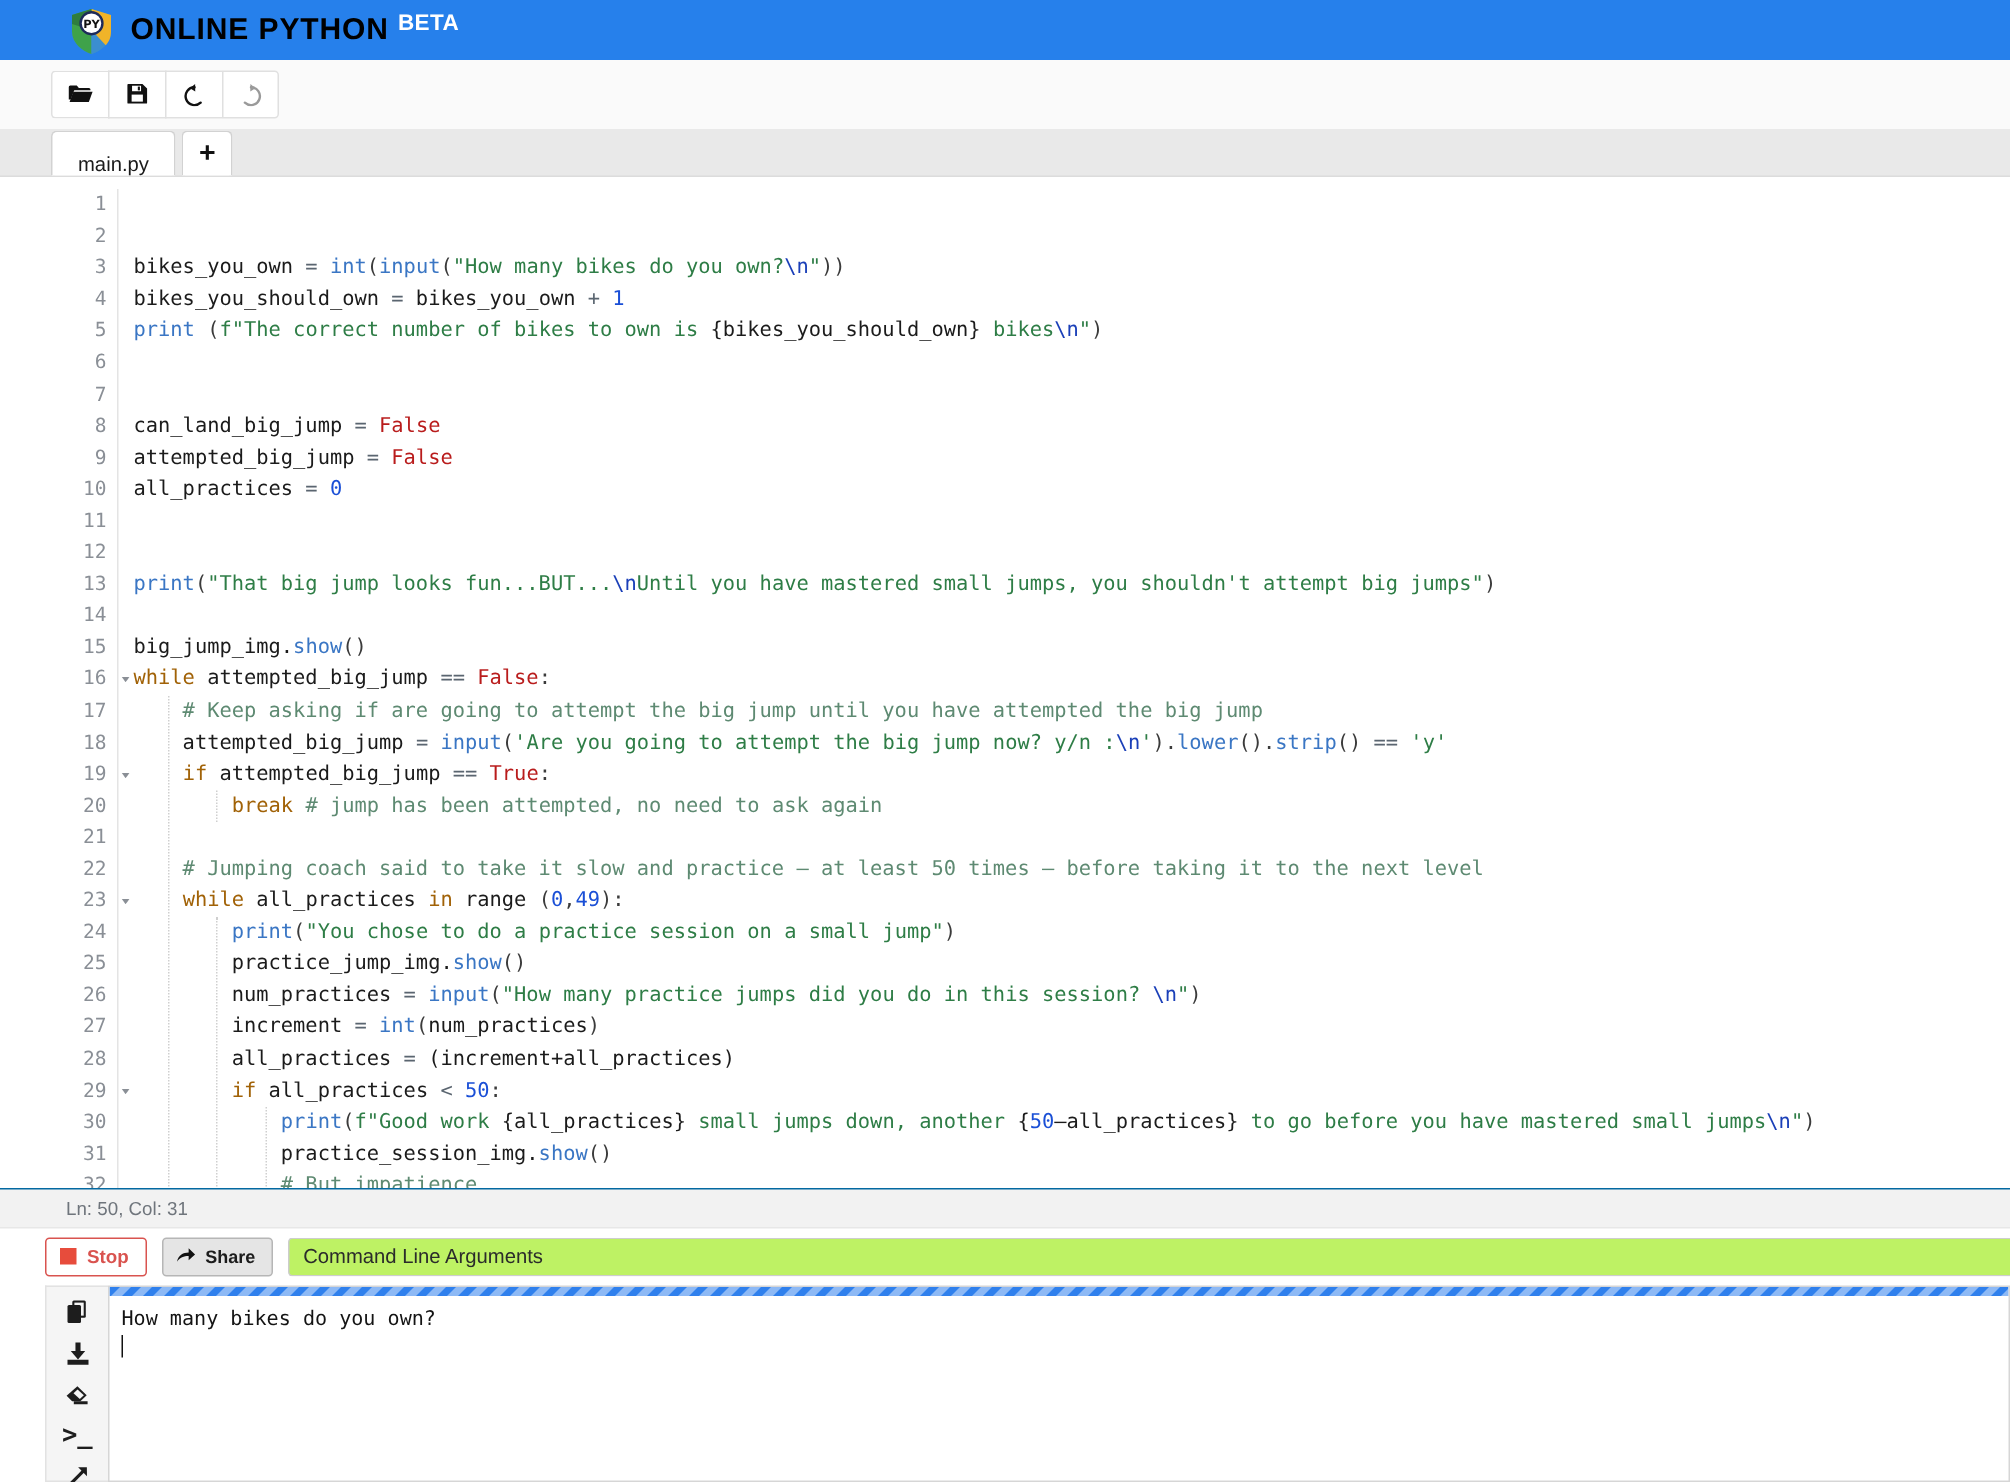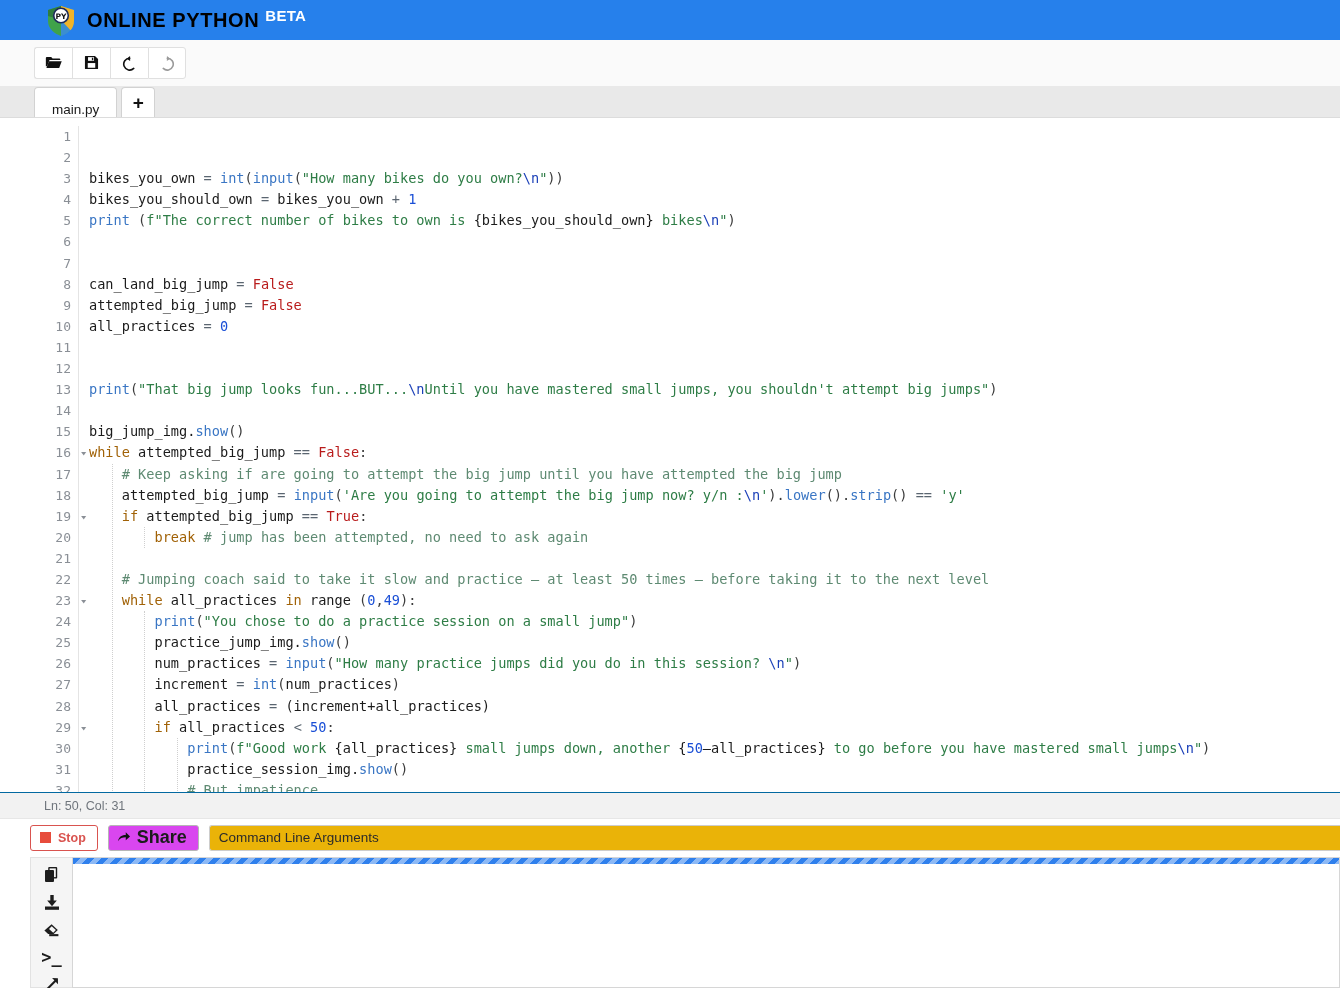--- a/index.html
+++ b/index.html
@@ -199,43 +199,43 @@
   .stop-sq {
     width: 11px; height: 11px;
     background: #e74c3c;
     margin-right: 7px;
     flex: 0 0 auto;
   }
   .share-btn {
     height: 26px;
     border: 1px solid #b6b6b6;
     border-radius: 3px;
-    background: #d946ef;
+    background: #e5e5e5;
     color: #1c1c1c;
-    font-size: 18px;
+    font-size: 12px;
     font-weight: bold;
     display: flex; align-items: center;
     padding: 0 11px 0 8px;
     margin-left: 10px;
     cursor: pointer;
   }
   .share-btn svg { margin-right: 6px; }
   .cla-input {
     flex: 1 1 auto;
     height: 26px;
     margin-left: 10px;
     border: 1px solid #cdcdcd;
     border-right: none;
     border-radius: 3px 0 0 3px;
     padding: 0 9px;
     font-size: 13.5px;
     font-family: "Liberation Sans", sans-serif;
     color: #1c1c1c;
     outline: none;
-    background: #eab308;
+    background: #bef264;
   }
   .cla-input::placeholder { color: #2b2b2b; opacity: 1; }
 
   
   .outwrap {
     display: flex;
     height: 132px;
     border-top: 1px solid #ffffff;
     padding-left: 30px;
   }
@@ -450,14 +450,15 @@
     </div>
     <div class="rail-ic">
       <svg width="15" height="15" viewBox="0 0 15 15">
         <path d="M3 12.3 L12 3.3" stroke="#1d1d1d" stroke-width="2.1"></path>
         <path d="M13.9 1.2 L14 7.2 L8.1 1.1 Z" fill="#1d1d1d"></path>
       </svg>
     </div>
   </div>
   <div class="outpanel">
     <div class="progress" id="progress"></div>
+    <div class="outtext"><span>How many bikes do you own?</span><br><span class="caret"></span></div>
   </div>
 </div>
 
 </body></html>

